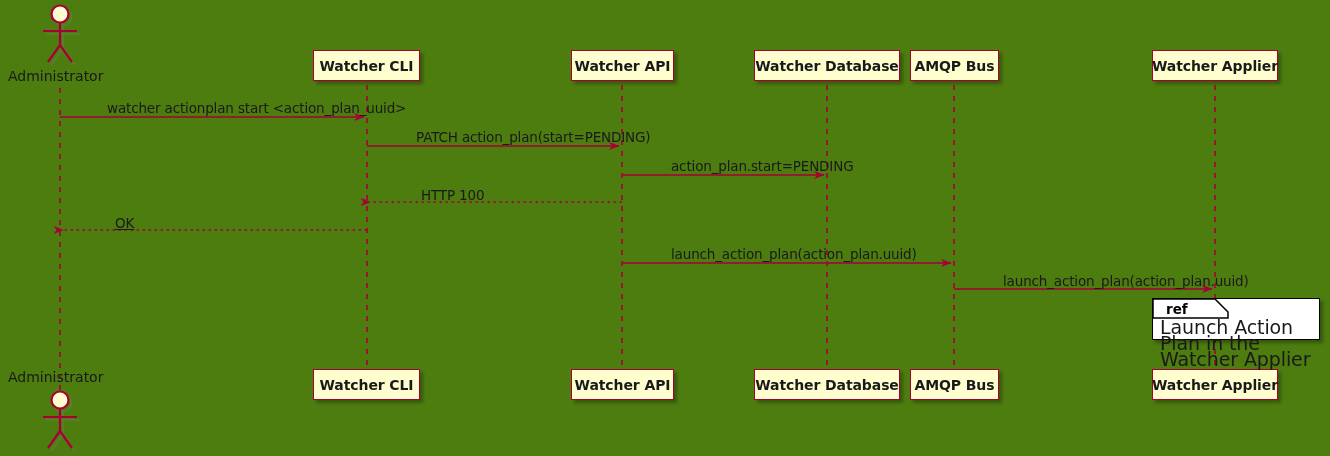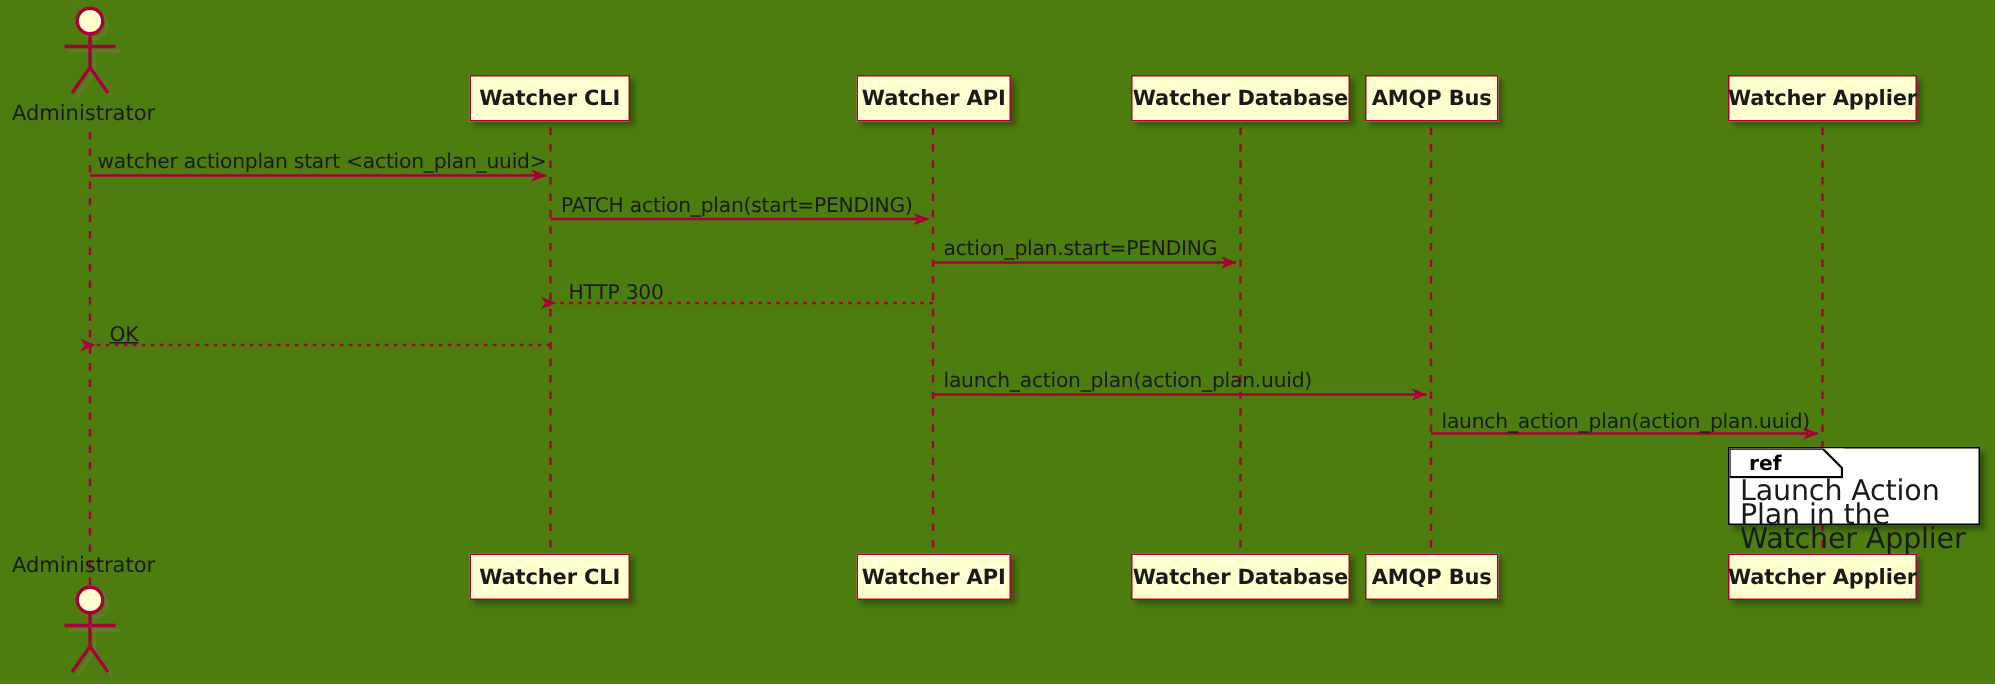--- a/index.html
+++ b/index.html
@@ -25,20 +25,21 @@
     width: 1330px;
     height: 456px;
   }
   .msg-label {
     position: absolute;
     font-size: 13.5px;
     color: #1A1A1A;
     white-space: nowrap;
     font-family: "DejaVu Sans", sans-serif;
     letter-spacing: -0.15px;
+    margin-left: 42px;
   }
   .participant-box {
     position: absolute;
     background: #FEFECE;
     border: 1.6px solid #A80036;
     box-shadow: 3px 3px 3px rgba(0,0,0,0.28);
     display: flex;
     align-items: center;
     justify-content: center;
     box-sizing: border-box;
@@ -188,26 +189,26 @@
   <div class="participant-box" style="left:910px; top:369px; width:89px; height:31px;">
     <span class="participant-label">AMQP Bus</span>
   </div>
   <div class="participant-box" style="left:1152px; top:369px; width:126px; height:31px;">
     <span class="participant-label">Watcher Applier</span>
   </div>
 
   <div class="msg-label" style="left:65px;  top:100px;">watcher actionplan start &lt;action_plan_uuid&gt;</div>
   <div class="msg-label" style="left:374px; top:129px;">PATCH action_plan(start=PENDING)</div>
   <div class="msg-label" style="left:629px; top:158px;">action_plan.start=PENDING</div>
-  <div class="msg-label" style="left:379px; top:187px;">HTTP 300</div>
+  <div class="msg-label" style="left:379px; top:187px;">HTTP 100</div>
   <div class="msg-label" style="left:73px;  top:215px;text-decoration:underline;">OK</div>
   <div class="msg-label" style="left:629px; top:246px;">launch_action_plan(action_plan.uuid)</div>
   <div class="msg-label" style="left:961px; top:273px;">launch_action_plan(action_plan.uuid)</div>
 
-  <div class="ref-frame" style="left:1152px; top:298px; width:168px; height:52px;">
+  <div class="ref-frame" style="left:1152px; top:298px; width:168px; height:42px;">
     <svg class="ref-tab" width="76" height="20">
       <path d="M0,0 L62,0 L75,13 L75,19 L0,19 Z" fill="#FFFFFF" stroke="#000000" stroke-width="1.5"></path>
     </svg>
     <span class="ref-tab-label">ref</span>
     <div class="ref-body">
       <div>Launch Action Plan in the</div>
       <div>Watcher Applier</div>
     </div>
   </div>
 

